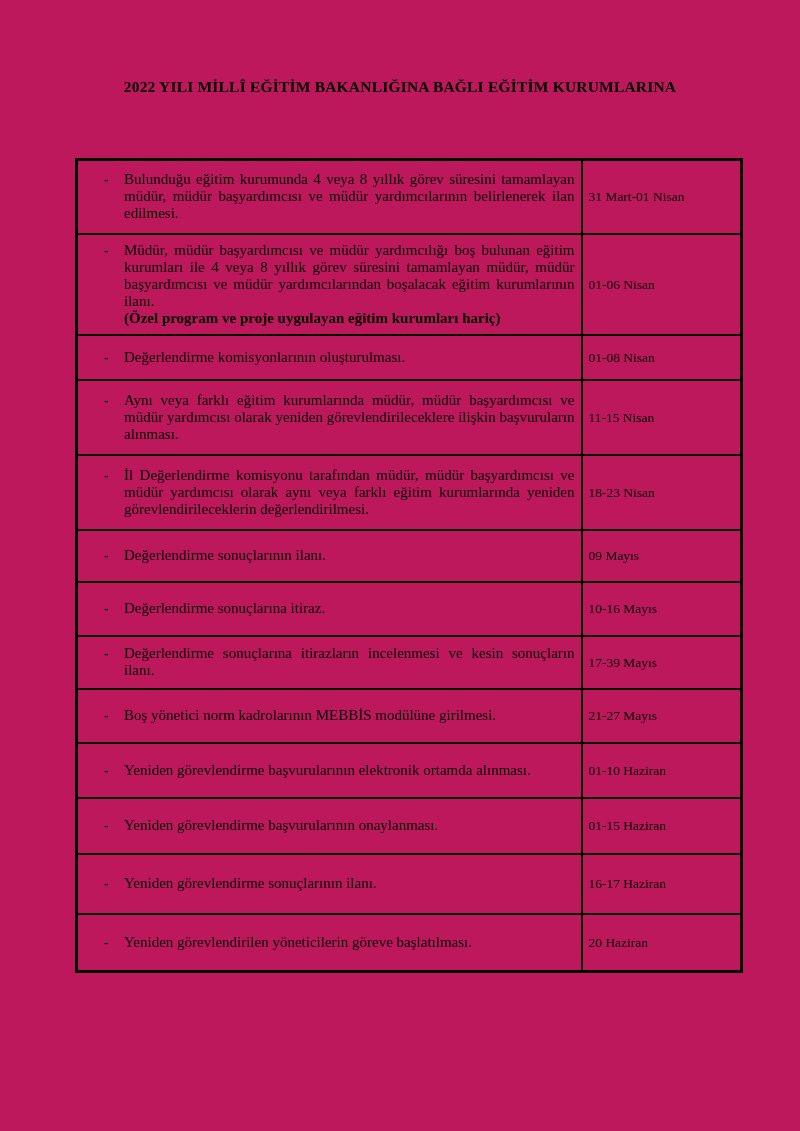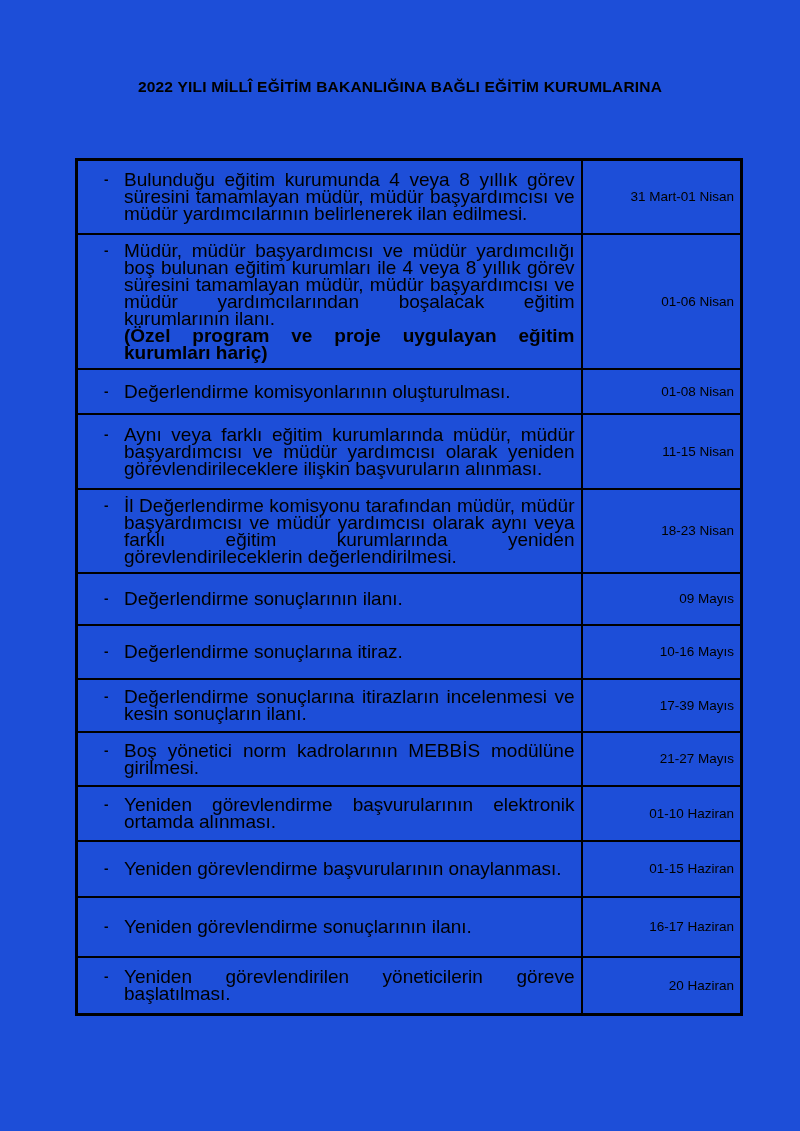--- a/index.html
+++ b/index.html
@@ -1,22 +1,22 @@
 <!DOCTYPE html>
 <html lang="tr"><head>
 <meta charset="utf-8">
 <style>
   * { margin: 0; padding: 0; box-sizing: border-box; }
   html, body { background: #ffffff; }
   .page {
     position: relative;
     width: 800px;
     height: 1131px;
-    background: #1d4ed8;
-    font-family: Liberation Sans, sans-serif;
+    background: #be185d;
+    font-family: Liberation Serif, serif;
     color: #000000;
     overflow: hidden;
   }
   .doc-title {
     position: absolute;
     top: 74px;
     left: 0;
     right: 0;
     text-align: center;
     font-weight: bold;
@@ -48,32 +48,32 @@
   .bullet {
     flex: 0 0 20px;
     margin-left: 26px;
     font-size: 13.5px;
     line-height: 17px;
     font-weight: bold;
   }
   .task-text {
     flex: 1;
     padding-right: 6px;
-    font-size: 19px;
+    font-size: 15px;
     line-height: 17px;
     text-align: justify;
   }
   .task-note {
     display: block;
     font-weight: bold;
   }
   .task-note:empty { display: none; }
   td.date-cell {
     width: 160px;
-    text-align: right;
+    text-align: left;
     vertical-align: middle;
     font-size: 13.5px;
     line-height: 17px;
     padding: 4px 6px;
     margin-left: 28px;
   }
   
   tr:nth-child(1) td  { height: 74px; }
   tr:nth-child(2) td  { height: 100px; }
   tr:nth-child(3) td  { height: 45px; }

